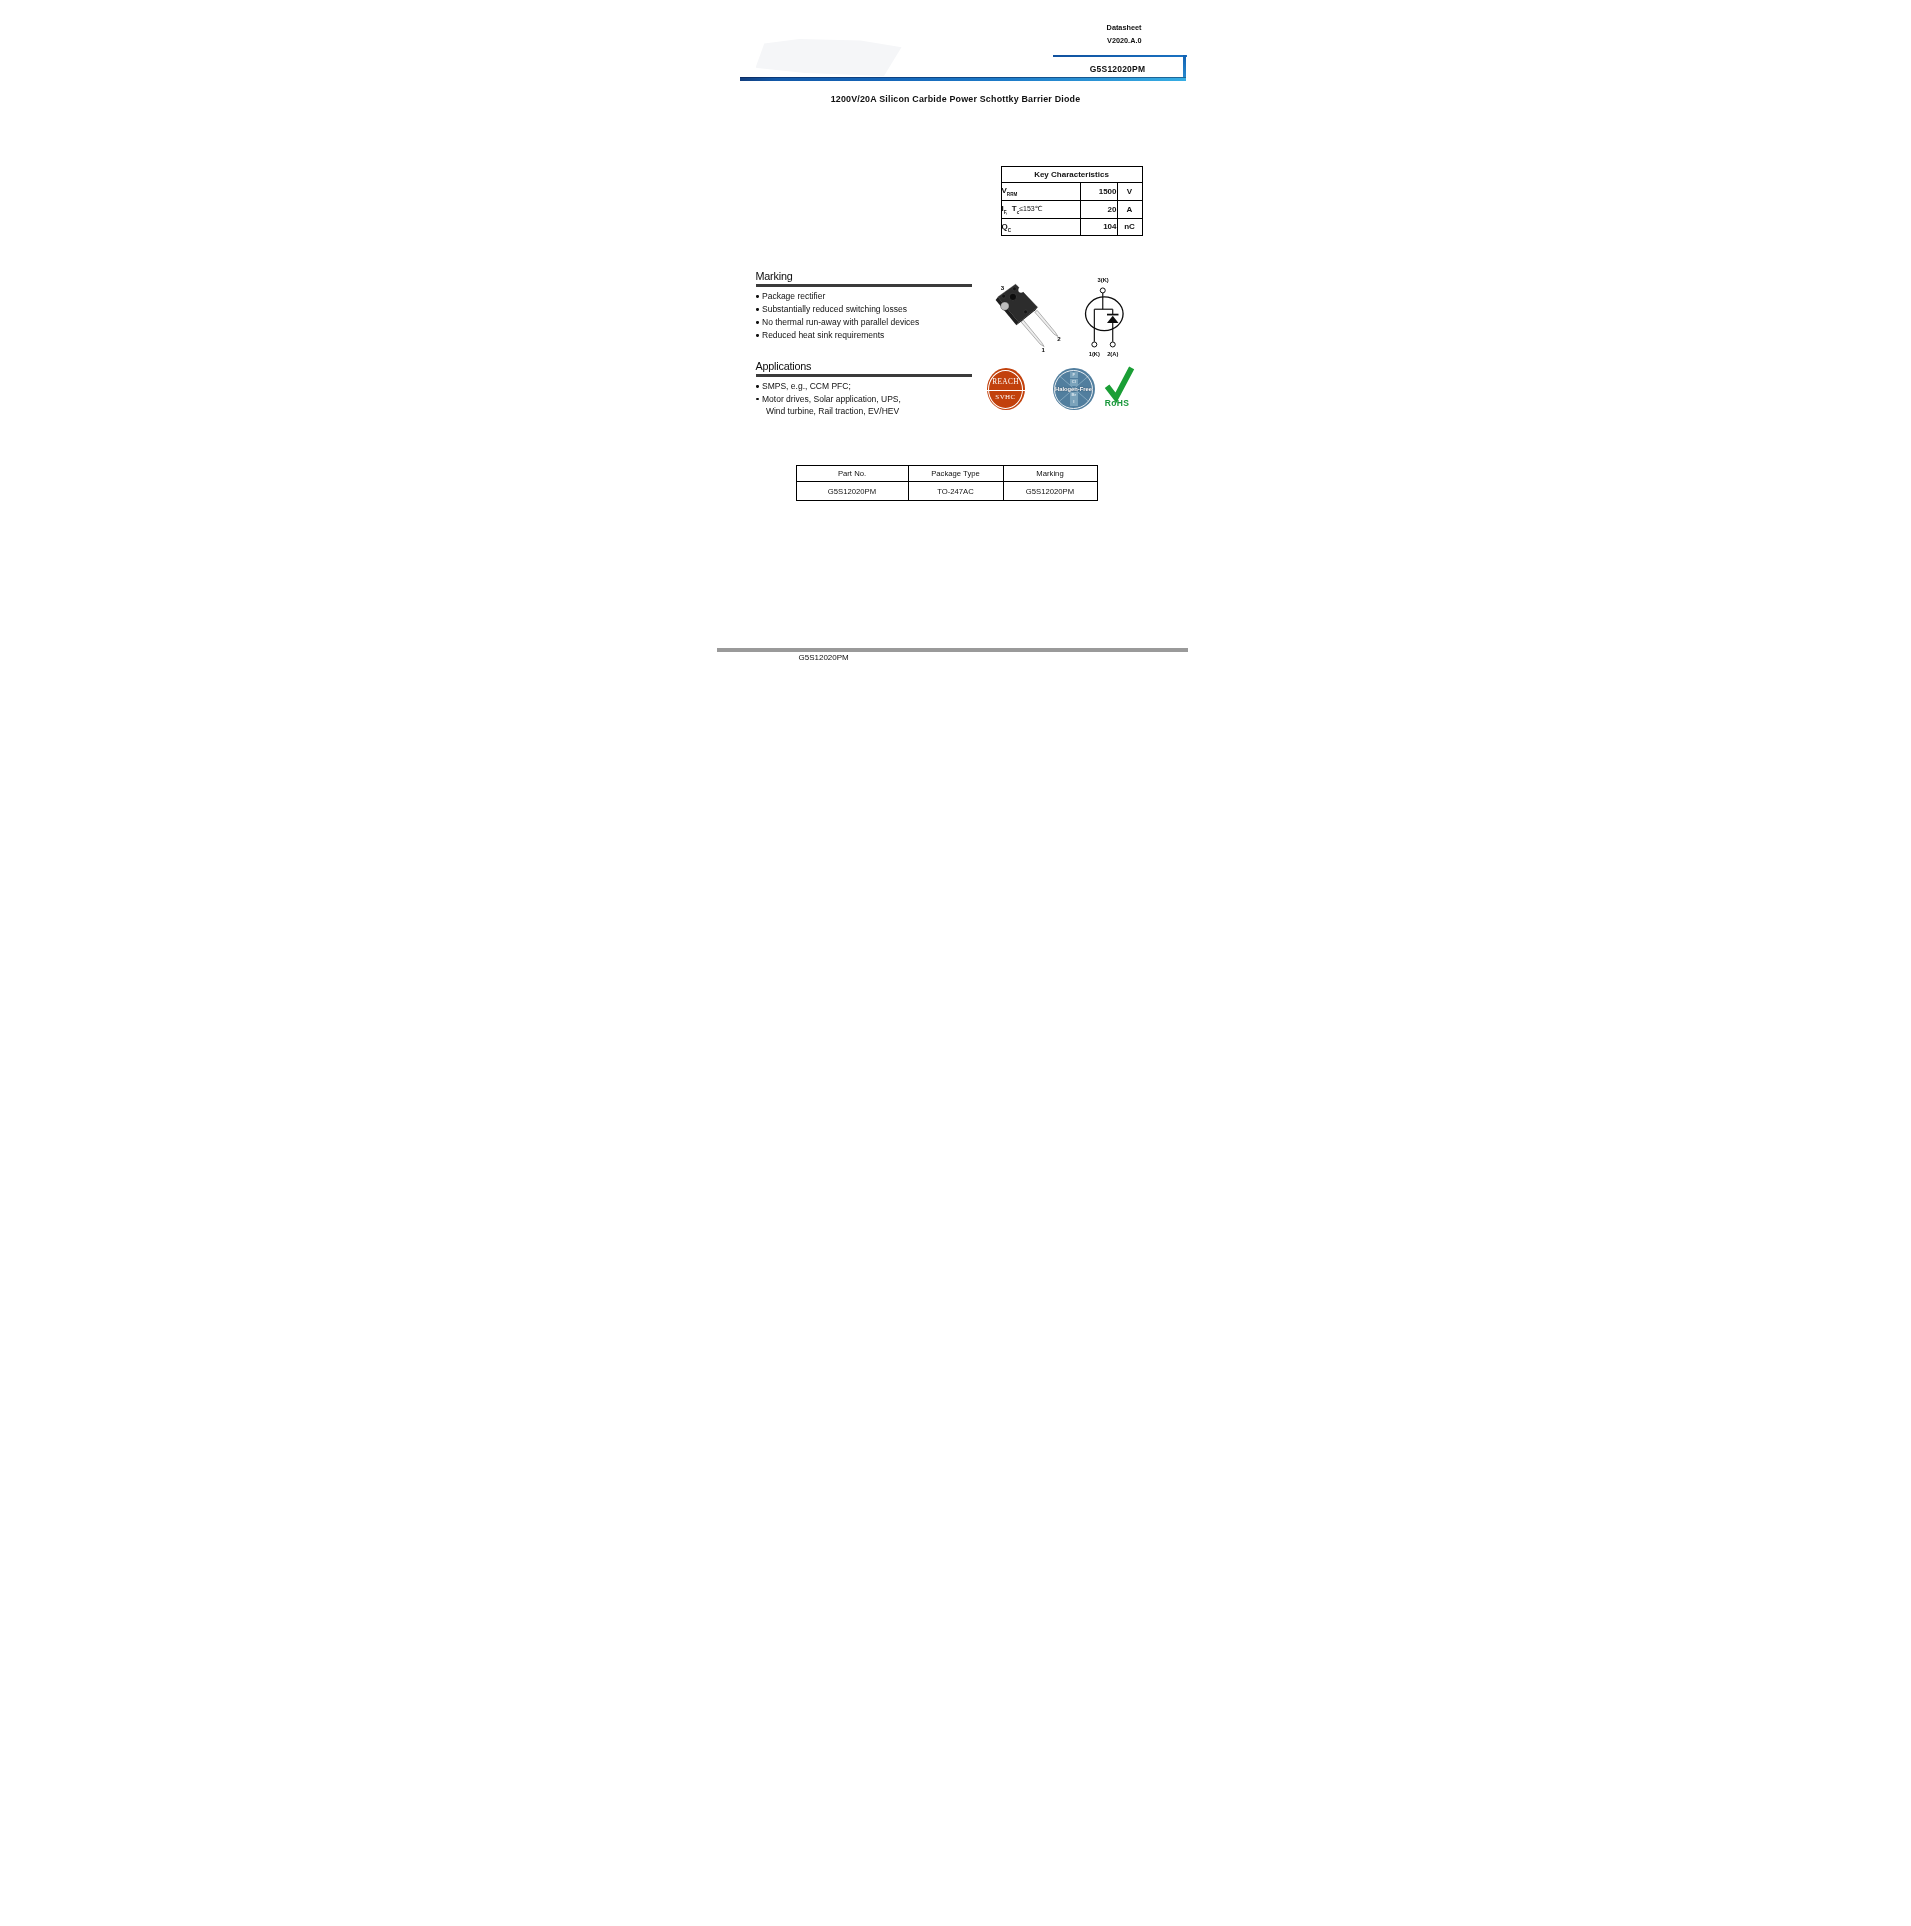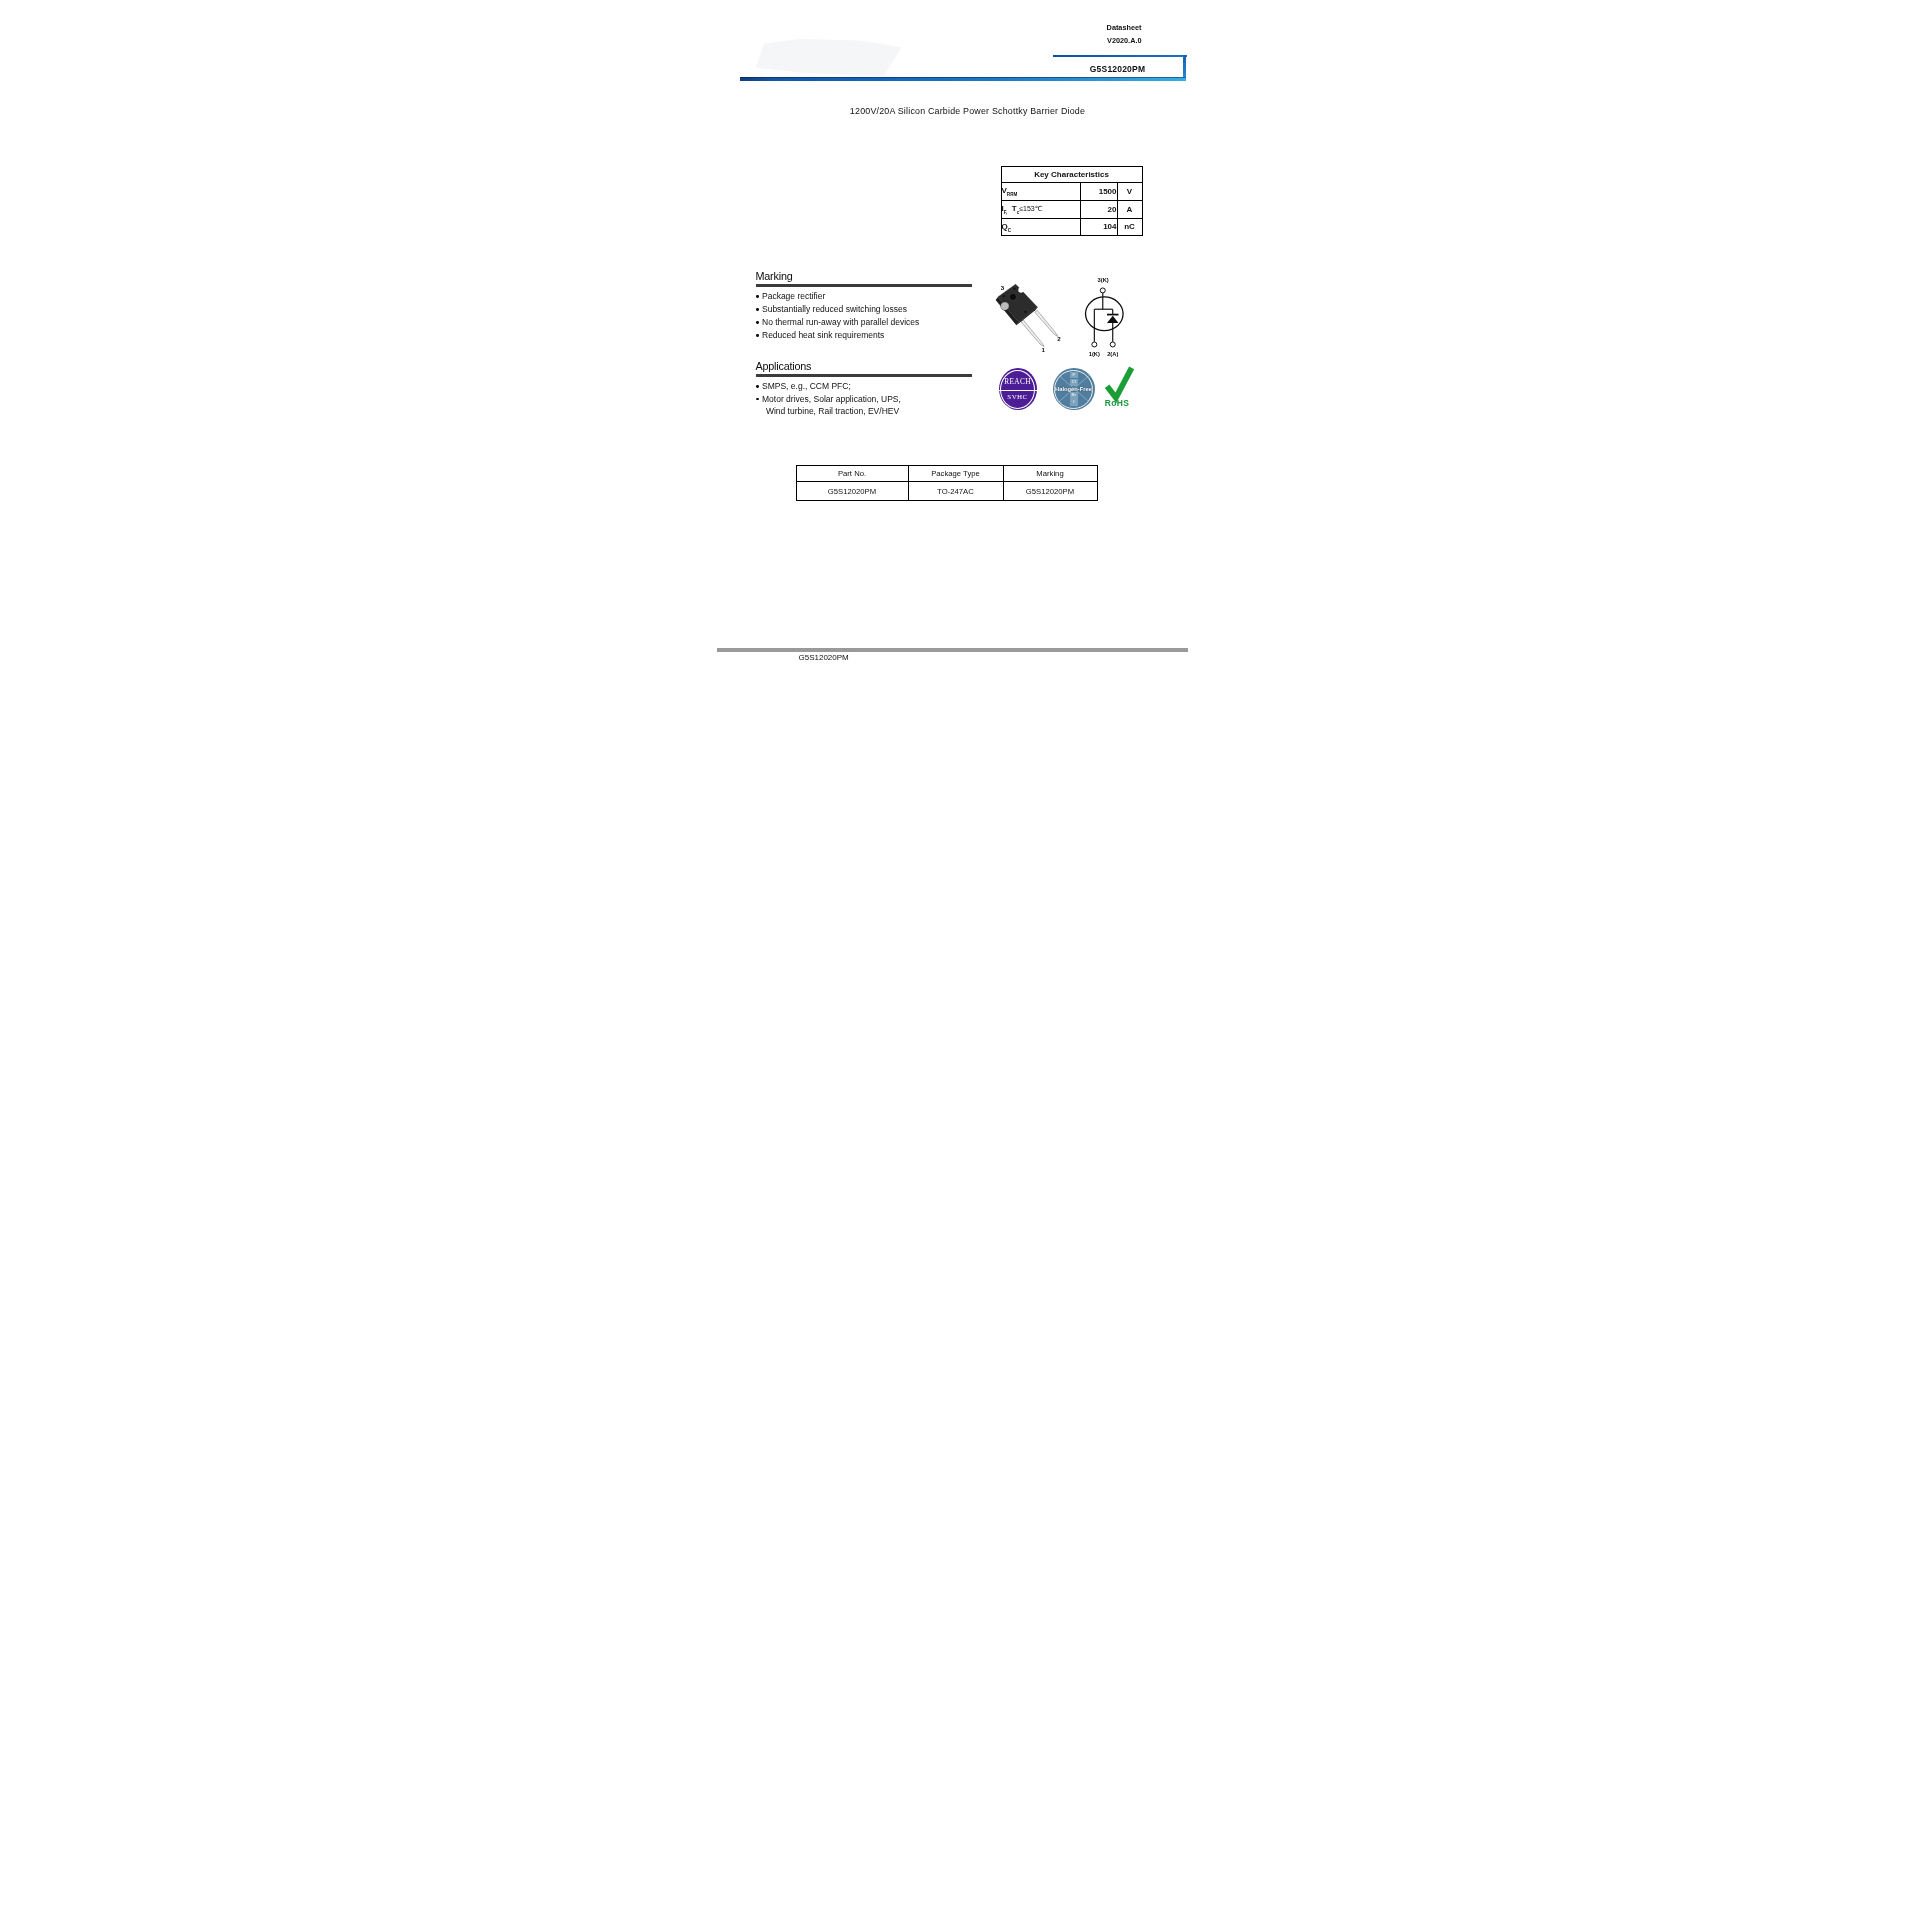--- a/index.html
+++ b/index.html
@@ -18,22 +18,22 @@
   .pn-box-top{position:absolute;left:336px;top:55px;width:134px;height:2.3px;
     background:linear-gradient(90deg,#10519e,#1a72c2);}
   .pn-box-right{position:absolute;left:466px;top:55px;width:3.9px;height:25px;
     background:linear-gradient(180deg,#1261b2,#2a8ed2);}
   .pn-box-text{position:absolute;left:336px;top:64px;width:130px;text-align:center;
     font-size:8.5px;font-weight:bold;letter-spacing:0.2px;}
   .blue-rule{position:absolute;left:23px;top:77px;width:446px;height:2.7px;
     border-top:0.4px solid rgba(5,20,60,.45);
     background:linear-gradient(90deg,#123e7e 0%,#1258a8 8%,#1565b8 32%,#1e7cc9 60%,#2f9ad8 85%,#36aee4 100%);}
 
-  .title{position:absolute;left:0;top:94px;width:478px;margin:12px;text-align:center;
-    font-size:8.9px;font-weight:normal;letter-spacing:0.2px;}
+  .title{position:absolute;left:0;top:94px;width:478px;margin:0;text-align:center;
+    font-size:8.9px;font-weight:bold;letter-spacing:0.2px;}
 
   
   .sec{position:absolute;left:39px;width:216px;}
   .sec-features{top:170px;} .sec-benefits{top:271px;} .sec-applications{top:361px;}
   .sec-h{font-size:10.8px;font-weight:400;letter-spacing:-0.2px;line-height:11.6px;color:#0c0c0c;}
   .sec-rule{margin-top:1.5px;width:216px;height:3.1px;background:#3b3b3b;}
   ul.blist{list-style:none;margin:2.7px 0 0 0;padding:0;}
   ul.blist li{position:relative;padding-left:6.5px;font-size:8.5px;line-height:12.7px;}
   .sec-benefits ul.blist li{line-height:13px;}
   ul.blist li:before{content:"";position:absolute;left:0.8px;top:5.4px;width:2.3px;height:2.3px;
@@ -53,22 +53,22 @@
   td.kc-u{font-size:8px;font-weight:bold;text-align:center;}
 
   
   .fig{position:absolute;}
   #pkg-fig{left:274px;top:278px;width:75px;height:77px;}
   #sym-fig{left:362px;top:272px;width:69px;height:89px;}
   svg text{font-family:"Liberation Sans",sans-serif;}
 
   
   .badge{position:absolute;}
-  .reach{left:282px;top:368px;width:38px;height:42px;border-radius:50%;
-    background:#4c1d95;text-align:center;text-decoration:underline;}
+  .reach{left:270px;top:368px;width:38px;height:42px;border-radius:50%;
+    background:#c2410c;text-align:center;text-decoration:underline;}
   .reach .ring{position:absolute;inset:1.5px;border:0.8px solid #fff;border-radius:50%;}
   .reach .band{position:absolute;left:0;top:21.6px;width:100%;height:1.5px;background:#fff;}
   .reach .t1,.reach .t2{position:absolute;width:100%;color:#fff;
     font-family:"Liberation Serif",serif;letter-spacing:0.4px;}
   .reach .t1{top:8.9px;font-size:7.3px;} .reach .t2{top:25px;font-size:7px;}
   .halogen{left:336px;top:368px;width:42px;height:42px;border-radius:50%;background:#517e9e;}
   .halogen .ring{position:absolute;inset:1.5px;border:0.8px solid #e9eff3;border-radius:50%;}
   .halogen svg{position:absolute;inset:0;}
   .halogen .el{position:absolute;left:17px;width:8.5px;height:6.5px;background:#7ba3bb;
     color:#d9e6ee;font-size:4.2px;font-weight:bold;text-align:center;line-height:6.5px;}

